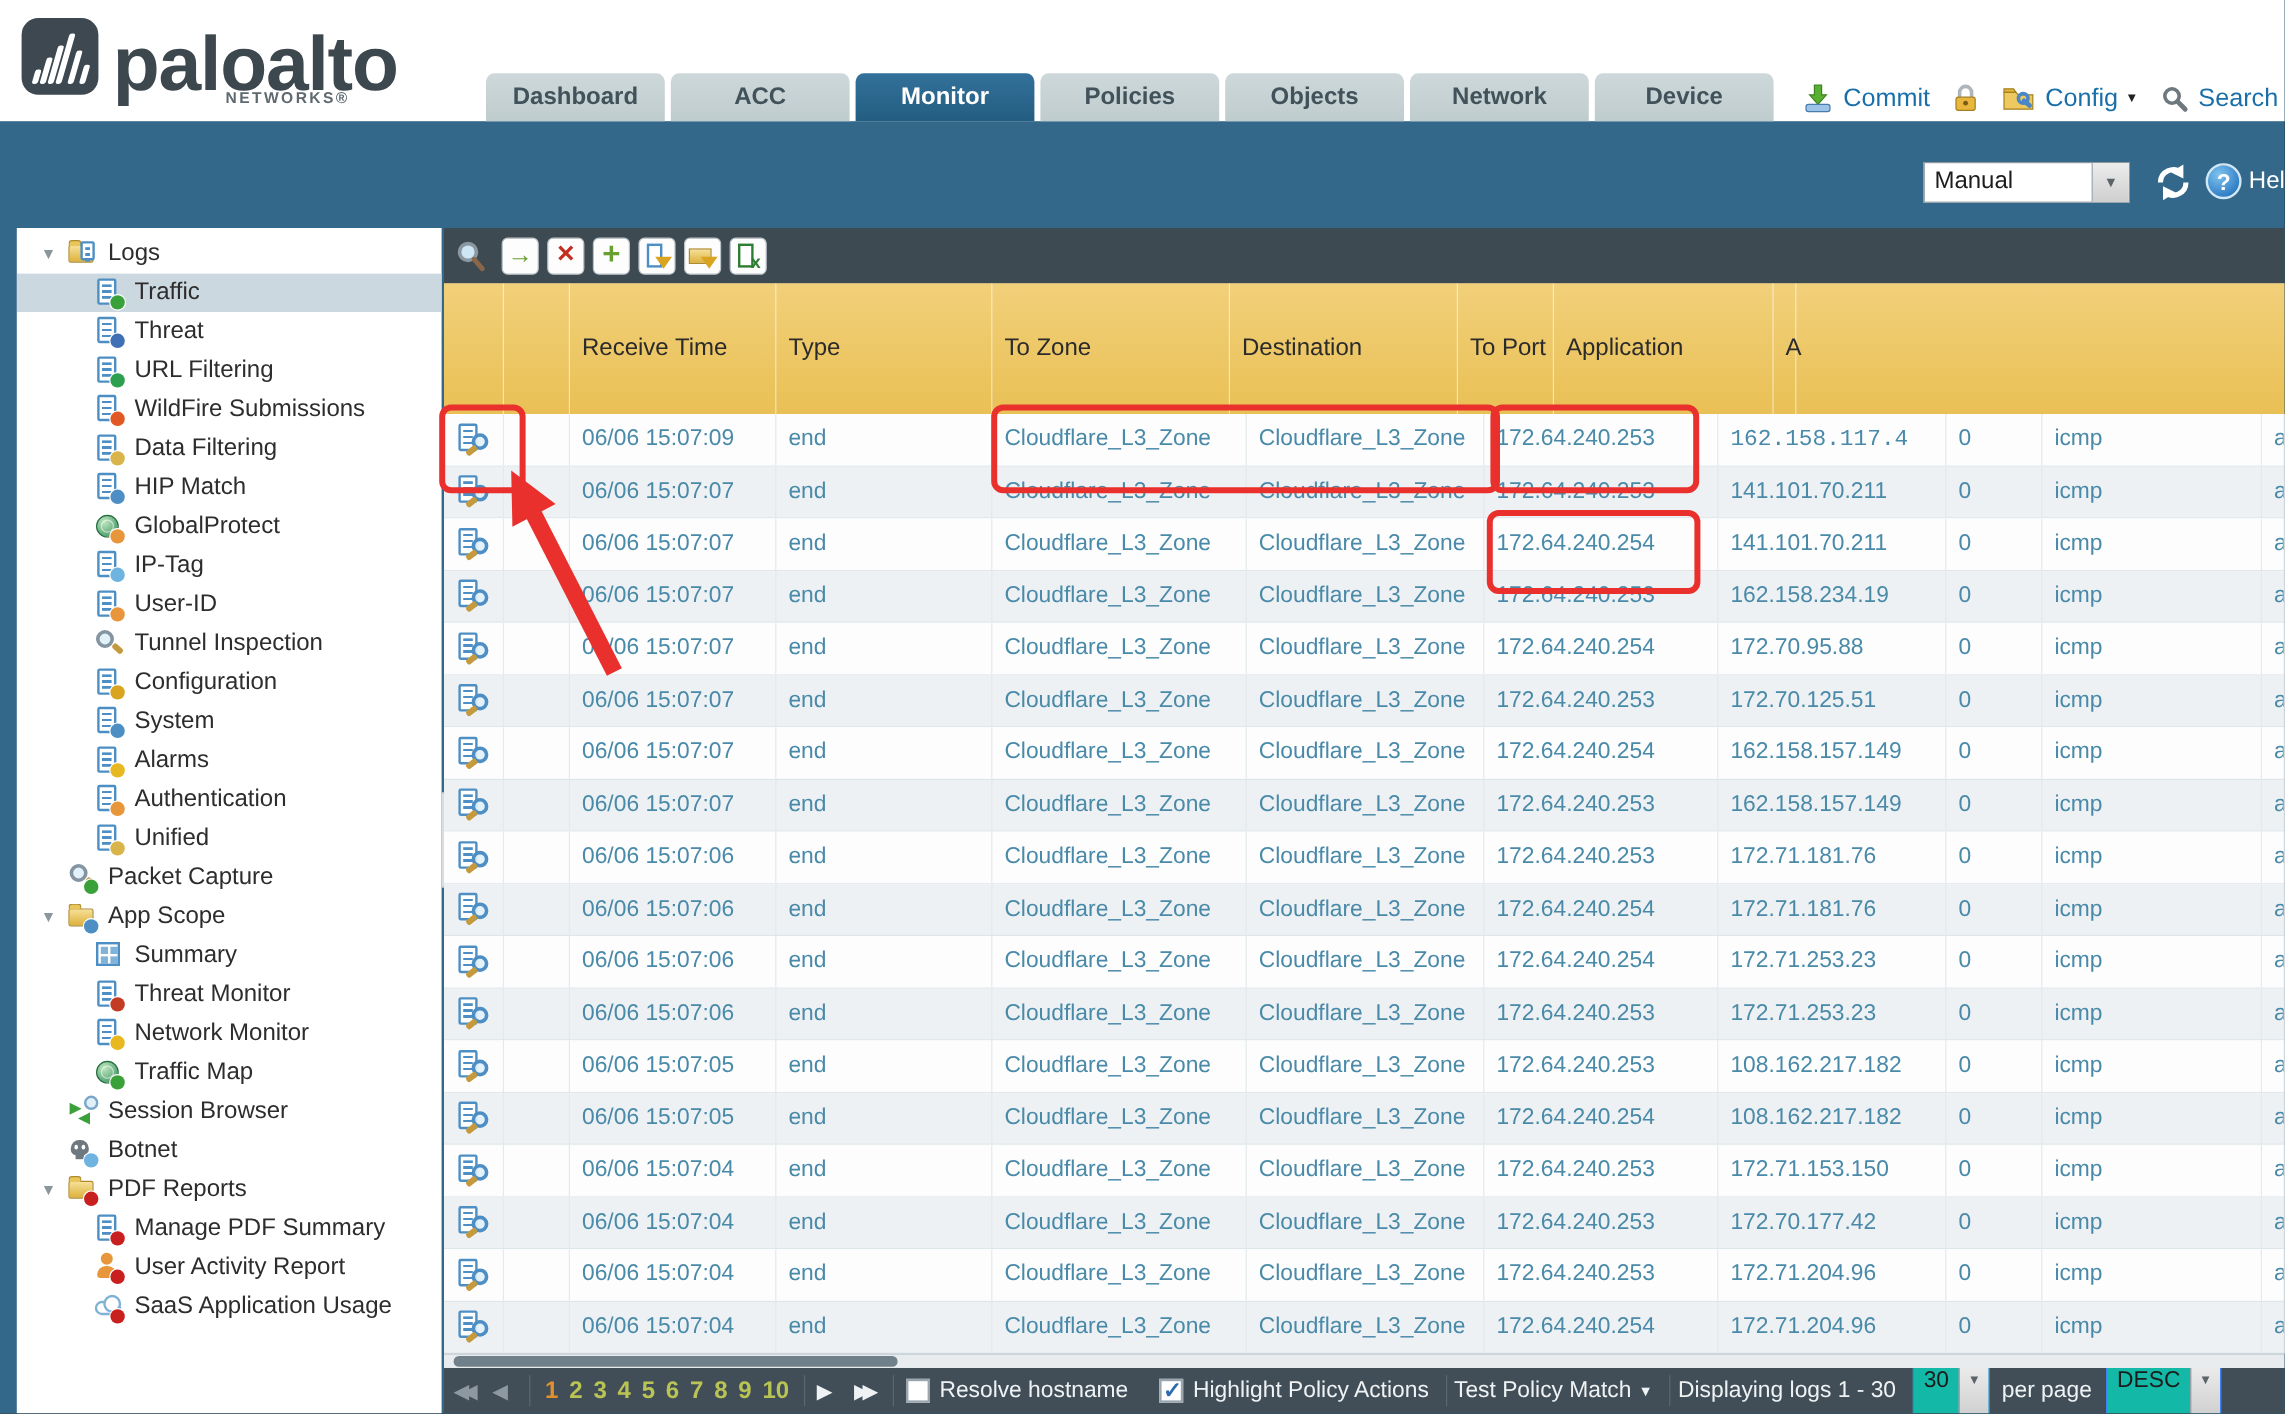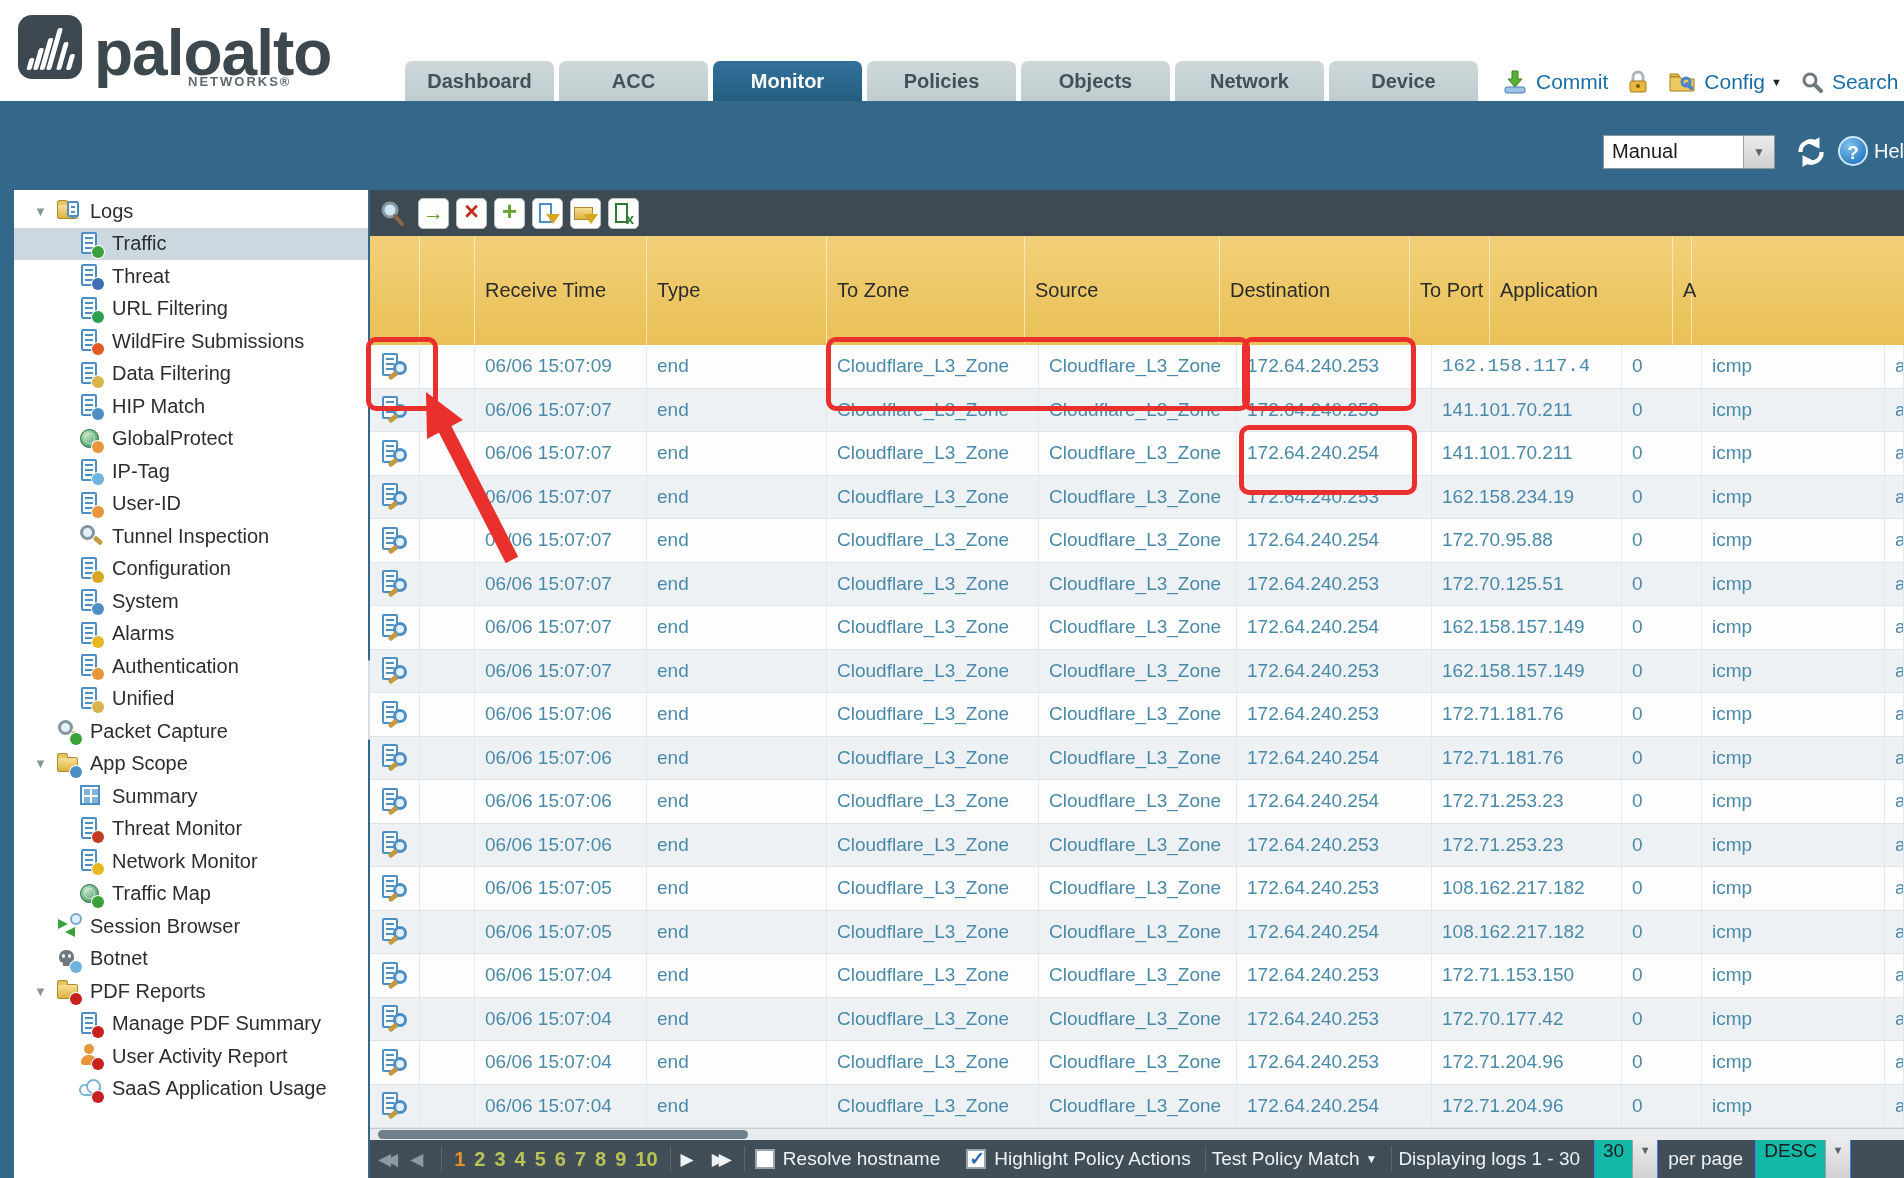--- a/index.html
+++ b/index.html
@@ -418,21 +418,20 @@
         </div>
       </div>
   </div>
 
   <div class="grid-head">
       <div class="hcell" style="width: 50px; flex: 0 0 50px;"></div>
       <div class="hcell" style="width: 55px; flex: 0 0 55px;"></div>
       <div class="hcell" style="width: 172px; flex: 0 0 172px;">Receive Time</div>
       <div class="hcell" style="width: 180px; flex: 0 0 180px;">Type</div>
       <div class="hcell" style="width: 198px; flex: 0 0 198px;">To Zone</div>
-      <div class="hcell" style="width: 195px; flex: 0 0 195px;">Source</div>
       <div class="hcell" style="width: 190px; flex: 0 0 190px;">Destination</div>
       <div class="hcell" style="width: 80px; flex: 0 0 80px;">To Port</div>
       <div class="hcell" style="width: 183px; flex: 0 0 183px;">Application</div>
       <div class="hcell" style="width: 19px; flex: 0 0 19px;">A</div>
     </div>
   <div class="grid-body">
       <div class="row">
         <div class="cell icon-cell" style="flex: 0 0 50px; width: 50px;">
           <span class="ldi">
             <span class="dpg"></span>

